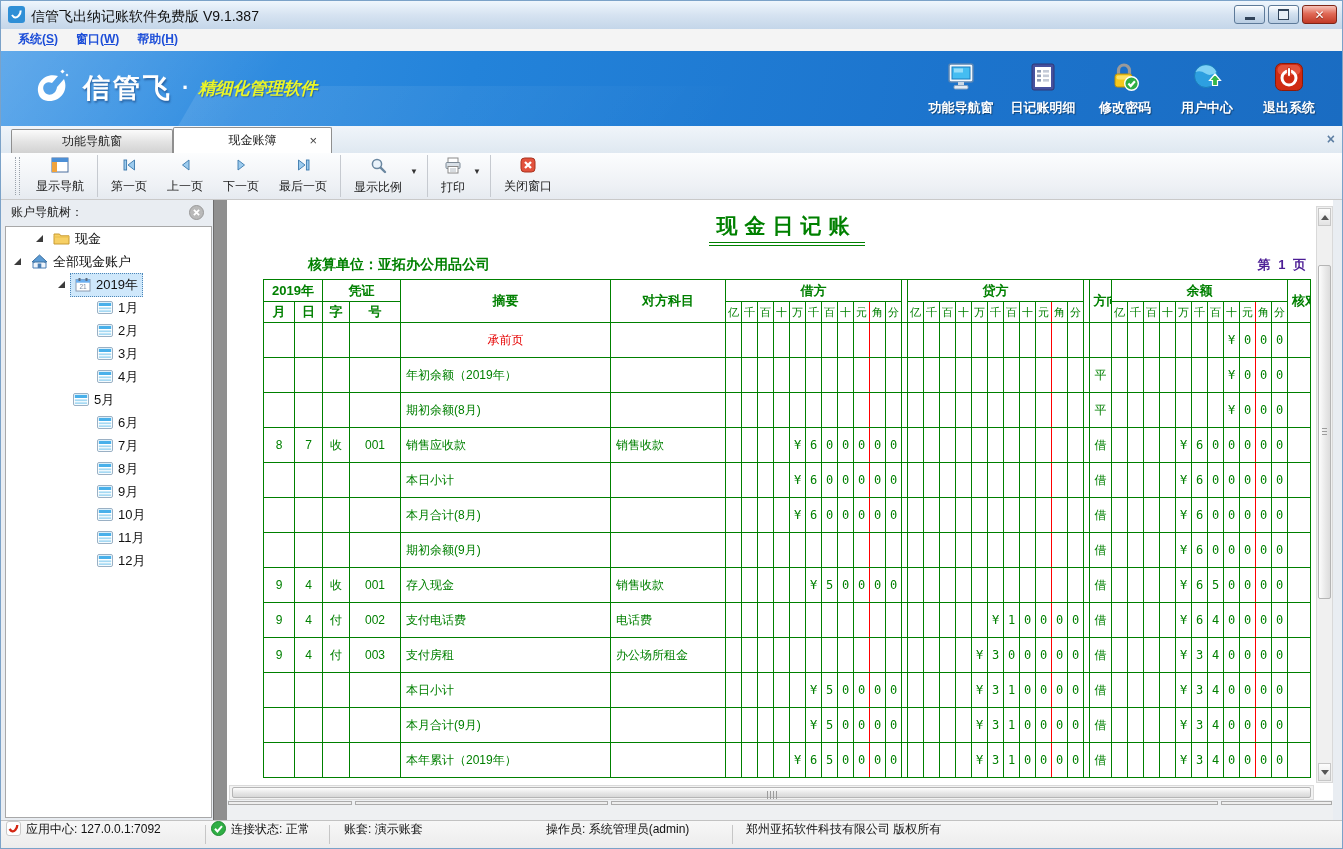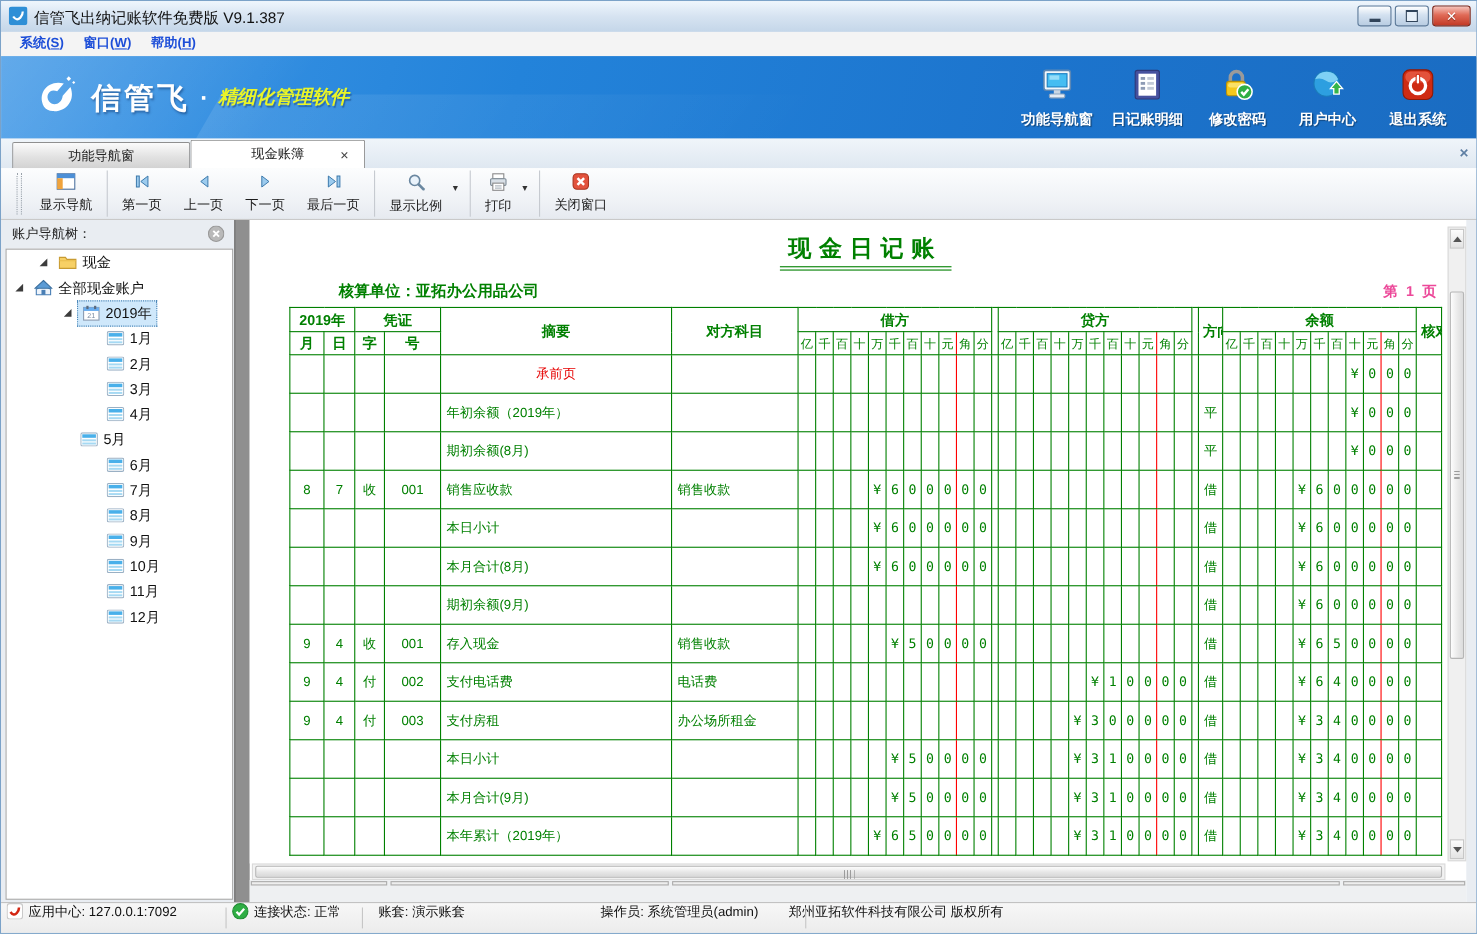--- a/index.html
+++ b/index.html
@@ -85,21 +85,21 @@
     border-left:1px solid #6d6d6d;border-right:1px solid #bcbcbc;cursor:col-resize;}
 
   .content{position:absolute;left:226px;right:9px;top:0;bottom:0;background:#fff;}
   .paper{position:absolute;left:0;top:0;right:17px;bottom:36px;overflow:hidden;background:#fff;}
   .sheet{margin-left:36px;width:1047px;}
   .report-title{text-align:center;margin-top:12px;}
   .report-title span{display:inline-block;font-size:21px;font-weight:bold;color:#008000;
     letter-spacing:7px;padding:0 8px 2px;border-bottom:4px double #008000;}
   .meta{display:flex;justify-content:space-between;align-items:flex-end;margin:10px 2px 5px;}
   .meta .unit{margin-left:43px;font-size:14px;font-weight:bold;color:#008000;}
-  .meta .pageno{font-size:13px;font-weight:bold;color:#ec4899;letter-spacing:2px;}
+  .meta .pageno{font-size:13px;font-weight:bold;color:#4c1d95;letter-spacing:2px;}
 
   
   table.journal{border-collapse:collapse;table-layout:fixed;width:1047px;}
   .journal td,.journal th{border:1px solid #008000;padding:0;color:#008000;overflow:hidden;
     white-space:nowrap;text-align:center;font-weight:normal;}
   .journal th{font-size:13px;font-weight:bold;}
   .hrow1{height:22px;} .hrow2{height:21px;}
   .journal td{font-size:12px;}
   .dg{border-left:1px solid #bdbdbd;border-right:1px solid #bdbdbd;
      font-family:"DejaVu Sans Mono","Liberation Mono",monospace;font-size:11px;}
@@ -1257,21 +1257,21 @@
        <span>连接状态: 正常</span>
      </div>
       <div class="sb-item" style="left:343px">
 
        <span>账套: 演示账套</span>
      </div>
       <div class="sb-item" style="left:545px">
 
        <span>操作员: 系统管理员(admin)</span>
      </div>
-      <div class="sb-item" style="left:716px">
+      <div class="sb-item" style="left:745px">
 
        <span>郑州亚拓软件科技有限公司  版权所有</span>
      </div>
       <span class="sb-div" style="left:204px"></span>
       <span class="sb-div" style="left:328px"></span>
       <span class="sb-div" style="left:731px"></span>
     </div>
 </div>
 
 </body></html>

